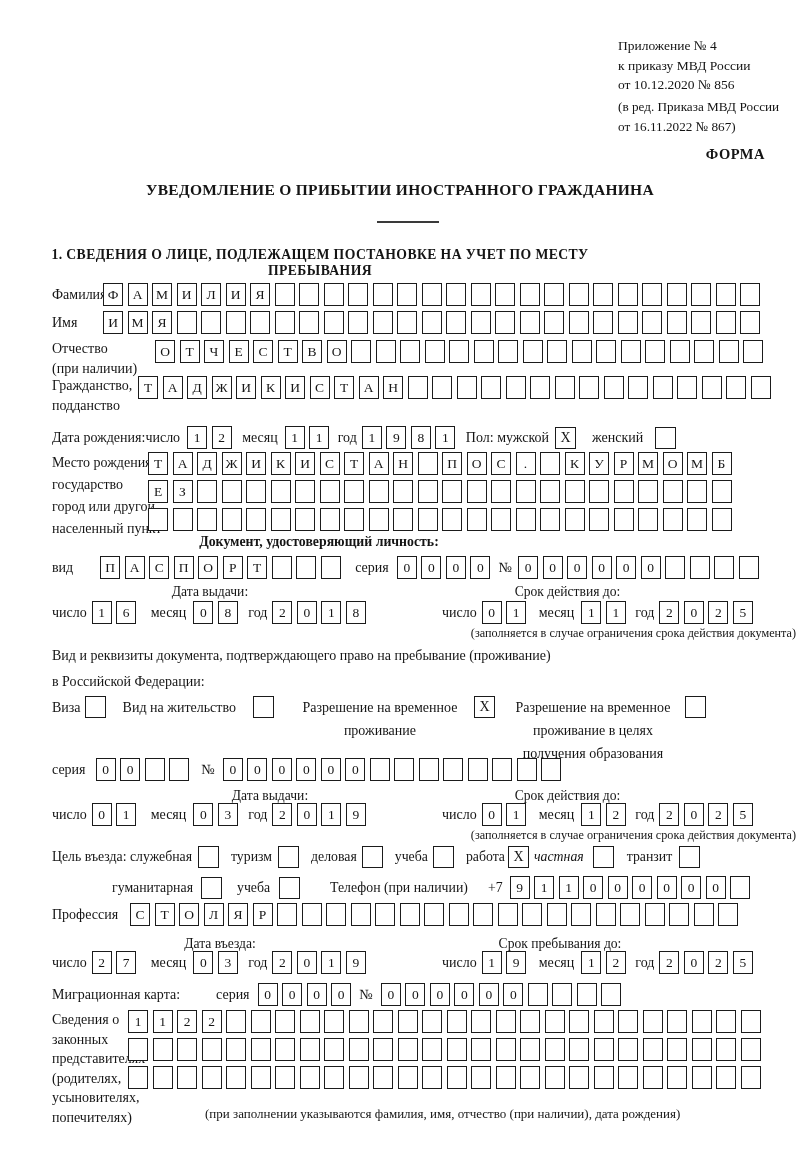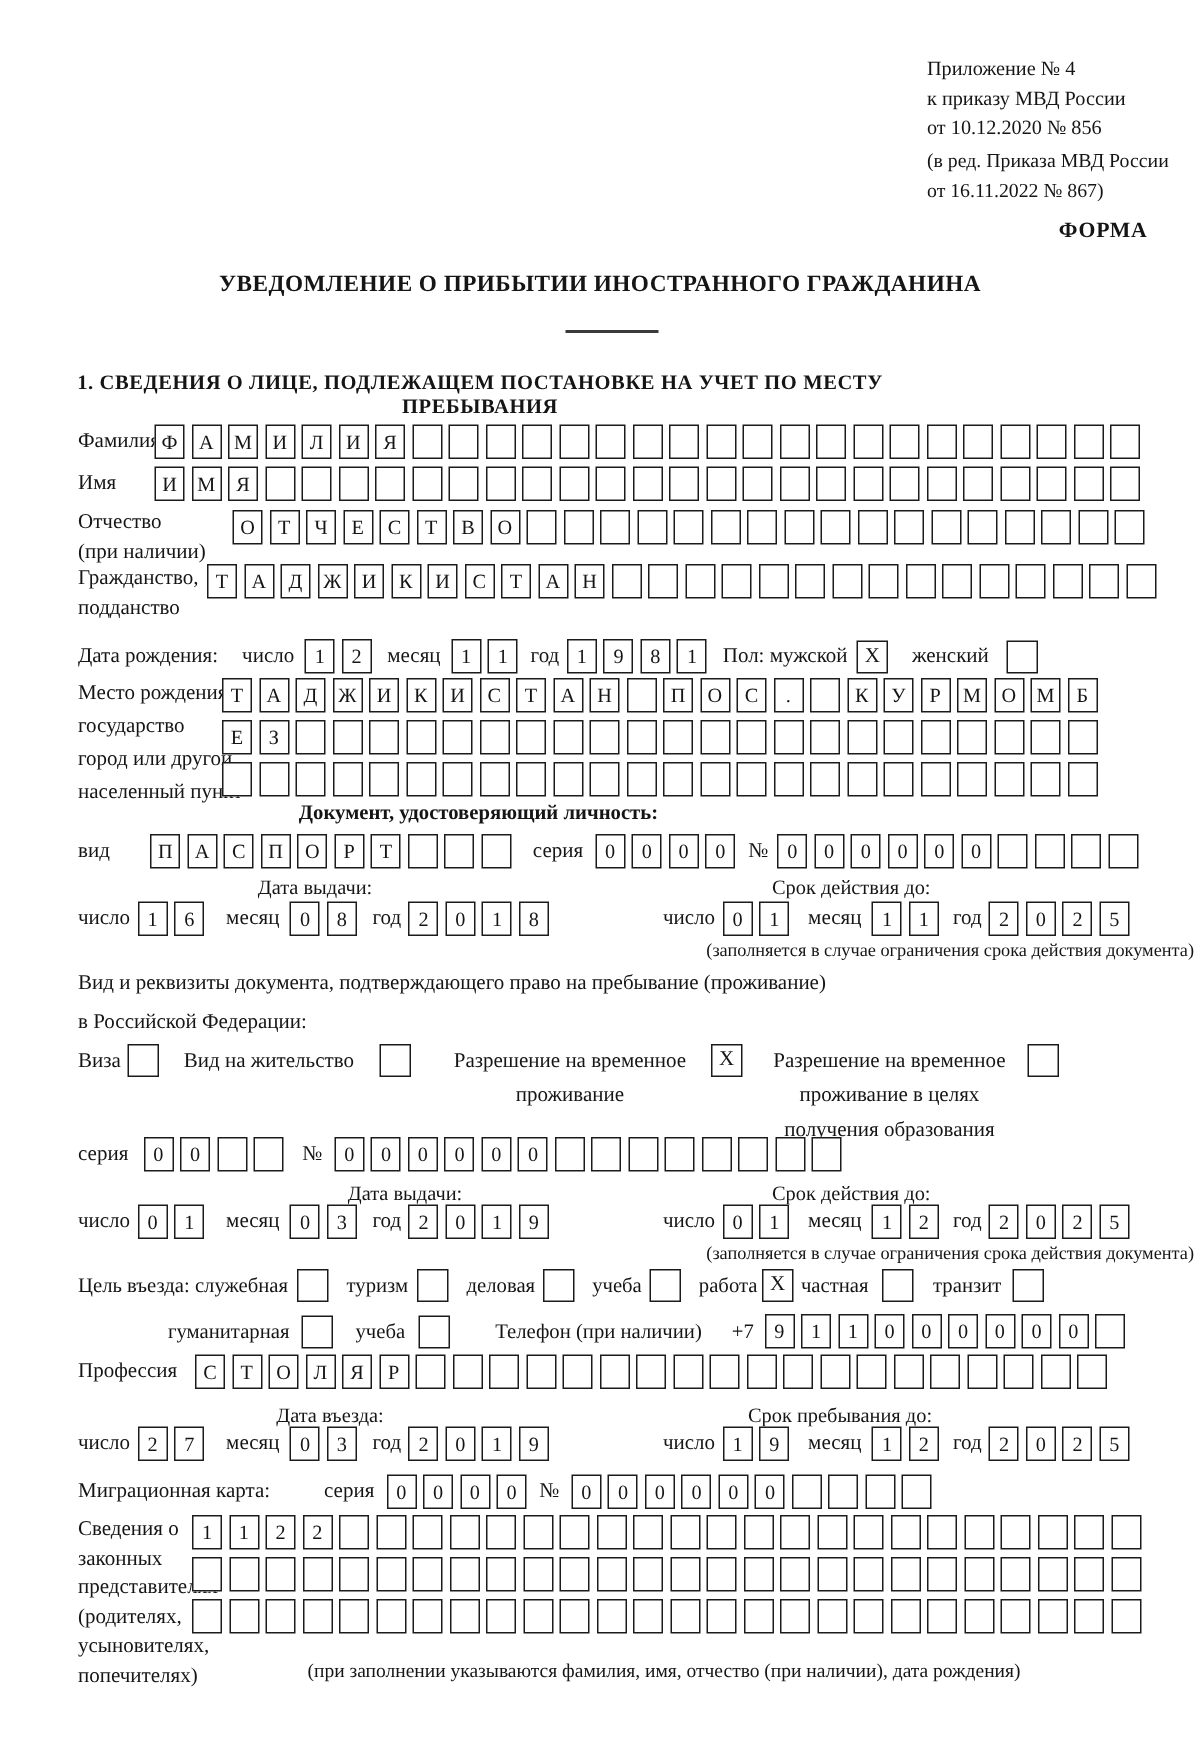--- a/index.html
+++ b/index.html
@@ -172,21 +172,21 @@
         <span class="cell"></span>
         <span class="cell"></span>
         <span class="cell"></span>
         <span class="cell"></span>
         <span class="cell"></span>
         <span class="cell"></span>
       </span>
   </div>
 
   <div class="row" style="left:52px;top:426px;">
-    <span class="lbl" style="margin-right:16px;">Дата рождения:</span>
+    <span class="lbl" style="margin-right:0;">Дата рождения:</span>
     <span class="lbl" style="margin-right:7px;">число</span>
     <span class="cells">
         <span class="cell">1</span>
         <span class="cell">2</span>
       </span>
     <span class="lbl" style="margin:0 7px 0 6px;">месяц</span>
     <span class="cells">
         <span class="cell">1</span>
         <span class="cell">1</span>
       </span>
@@ -468,21 +468,21 @@
     <span class="lbl">Цель въезда: служебная</span>
     <span class="cb" style="margin-left:6px;"></span>
     <span class="lbl" style="margin-left:12px;">туризм</span>
     <span class="cb" style="margin-left:6px;"></span>
     <span class="lbl" style="margin-left:12px;">деловая</span>
     <span class="cb" style="margin-left:5px;"></span>
     <span class="lbl" style="margin-left:12px;">учеба</span>
     <span class="cb" style="margin-left:5px;"></span>
     <span class="lbl" style="margin-left:12px;">работа</span>
     <span class="cb" style="margin-left:3px;">X</span>
-    <span class="lbl" style="margin-left:5px;">частная</span>
+    <span class="lbl" style="margin-left:5px;font-style:italic;">частная</span>
     <span class="cb" style="margin-left:9px;"></span>
     <span class="lbl" style="margin-left:13px;">транзит</span>
     <span class="cb" style="margin-left:7px;"></span>
   </div>
 
   <div class="row" style="left:112px;top:876px;font-size:13.8px;">
     <span class="lbl">гуманитарная</span>
     <span class="cb" style="margin-left:8px;"></span>
     <span class="lbl" style="margin-left:15px;">учеба</span>
     <span class="cb" style="margin-left:9px;"></span>

